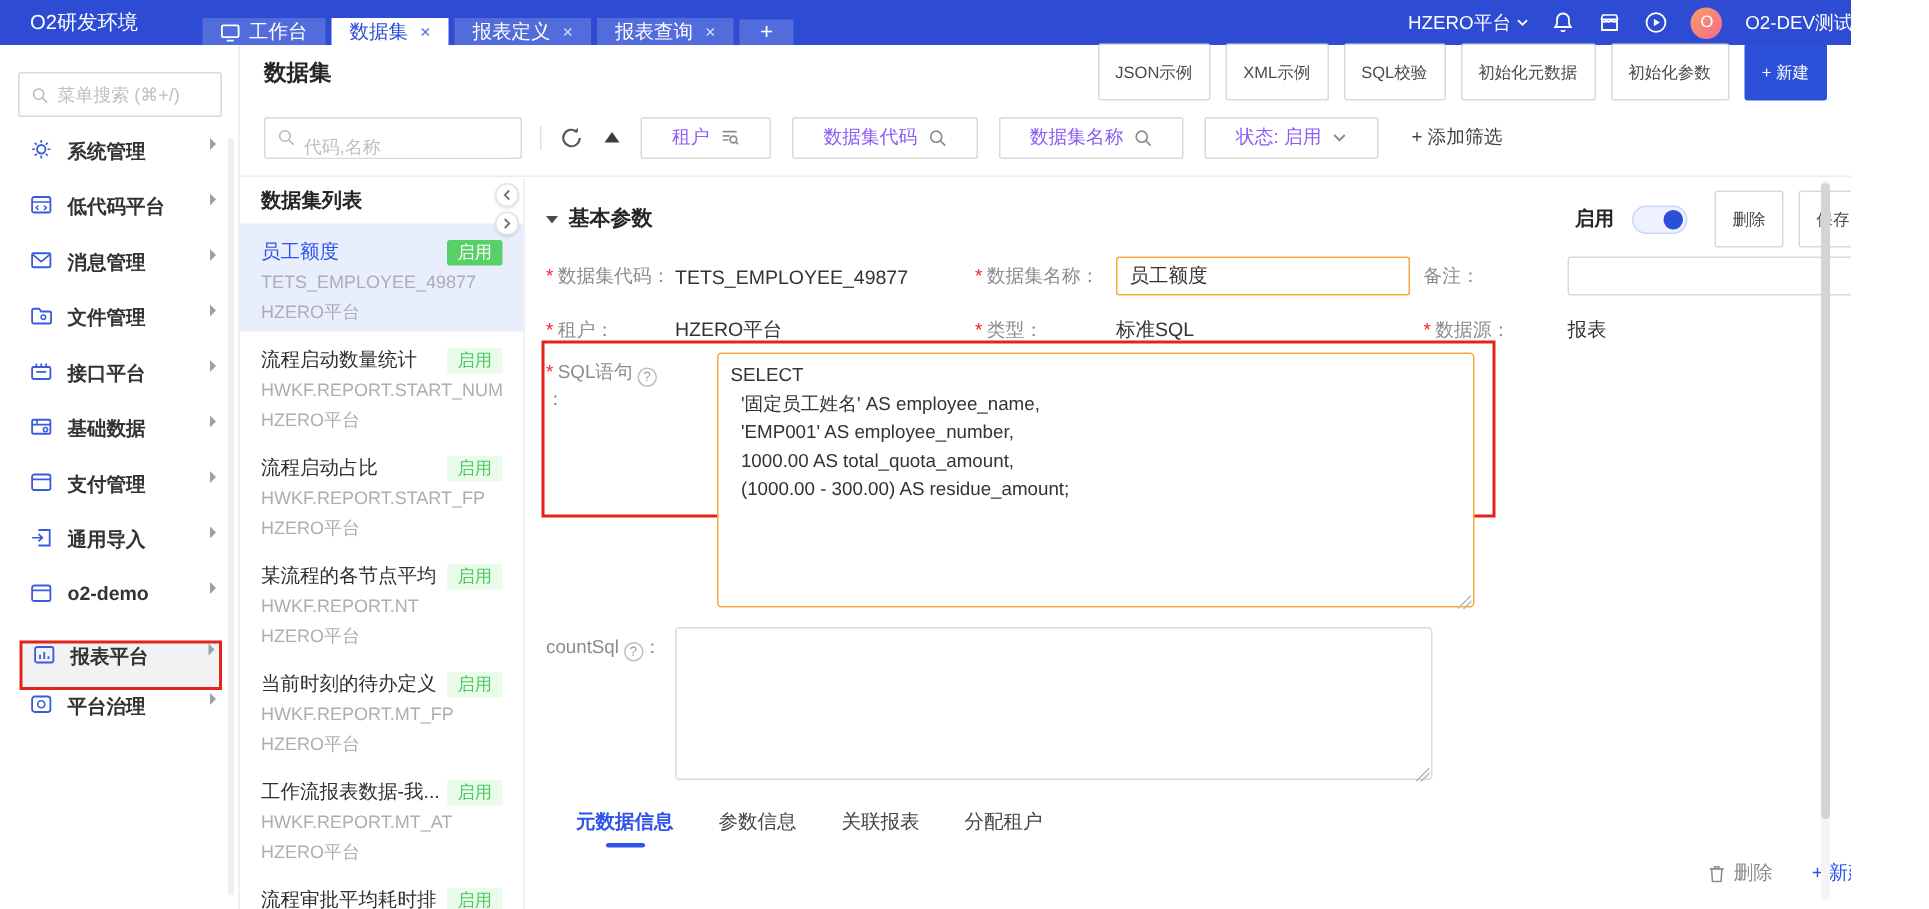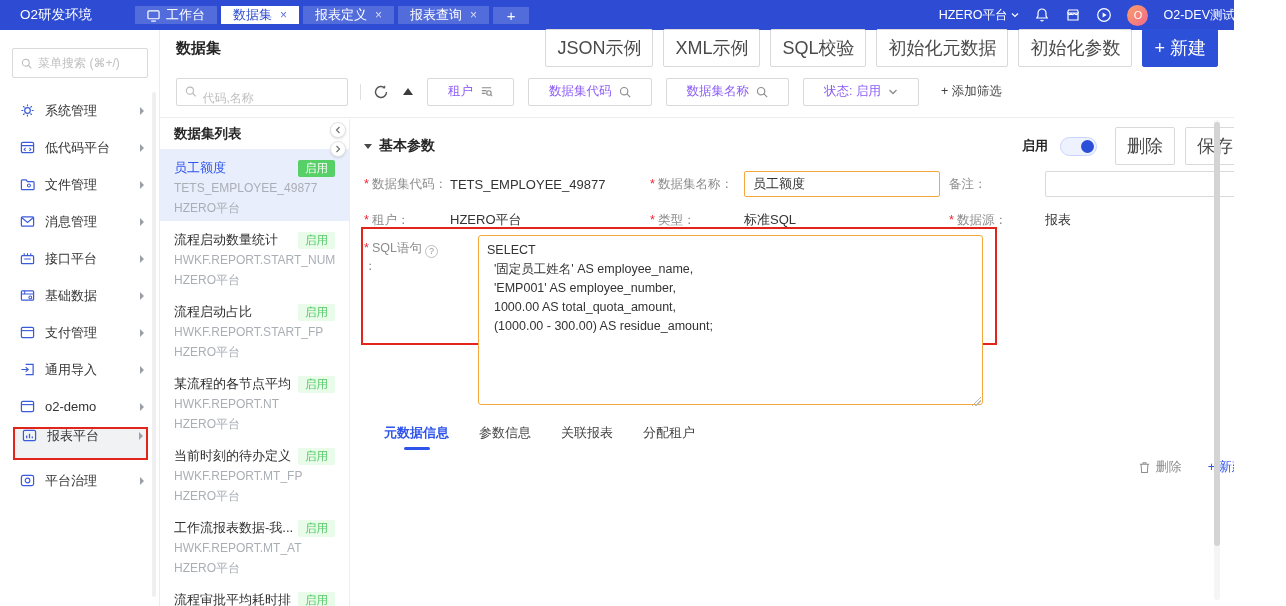--- a/index.html
+++ b/index.html
@@ -4,21 +4,21 @@
 <style>
   * { margin:0; padding:0; box-sizing:border-box; }
   html,body { background:#fff; }
   #app { position:relative; width:1234px; height:606px; overflow:hidden;
          font-family:"Liberation Sans","DejaVu Sans",sans-serif; font-size:13px; color:#262626; background:#fff; }
 
   
   .topbar { position:absolute; left:0; top:0; width:1286px; height:30px; background:#2d4cd3;
             display:flex; align-items:stretch; color:#fff; }
   .brand { line-height:30px; padding-left:20px; width:135px; font-size:13.5px; }
-  .tabs { display:flex; align-items:center; gap:4px; }
+  .tabs { display:flex; align-items:flex-end; gap:4px; }
   .ttab { display:flex; align-items:center; gap:6px; padding:0 12px; background:rgba(255,255,255,.18);
           font-size:13px; cursor:pointer; }
   .ttab.active { background:#fff; color:#2d4cd3; }
   .ttab .x { font-size:12px; opacity:.75; margin-left:2px; }
   .ttab.active .x { color:#2d4cd3; opacity:.8; }
   .ttab.plus { width:36px; justify-content:center; font-size:15px; }
   .tb-right { margin-left:auto; display:flex; align-items:center; gap:15px; padding-right:14px; }
   .tb-item { display:flex; align-items:center; gap:4px; font-size:12.5px; cursor:pointer; }
   .avatar { width:21px; height:21px; border-radius:50%; background:linear-gradient(135deg,#f9a065,#f4688e);
             display:flex; align-items:center; justify-content:center; font-size:11px; color:#fff; }
@@ -27,35 +27,35 @@
 
   
   .sidebar { position:absolute; left:0; top:30px; width:160px; height:576px; background:#fff;
              border-right:1px solid #ececec; }
   .menu-search { position:absolute; left:12px; top:18px; width:136px; height:30px; border:1px solid #d9d9d9;
                  border-radius:2px; display:flex; align-items:center; gap:6px; padding:0 8px; }
   .menu-search input { border:0; outline:0; width:100%; font-size:12px; color:#595959;
                        font-family:"Liberation Sans",sans-serif; }
   .menu-search input::placeholder { color:#c0c0c0; }
   .nav { position:absolute; left:0; top:62px; width:158px; }
-  .nav-item { height:37px; display:flex; align-items:center; padding:0 14px 0 20px; cursor:pointer; }
+  .nav-item { height:37px; display:flex; padding:0 14px 0 20px; cursor:pointer;font-weight:bold; }
   .nav-item .nlabel { margin-left:10px; font-size:13px; color:#333; flex:1; }
   .caret-r { width:0; height:0; border-left:4px solid #9aa0a6; border-top:4px solid transparent;
              border-bottom:4px solid transparent; }
   .nav-item.annotated { height:33px; margin:2px 10px 2px 13px; padding:0 3px 16px 7px;
                         background:#f1f2f4; border:2px solid #e1251b; }
   .side-scroll { position:absolute; right:3px; top:62px; width:4px; height:505px; background:#efefef; border-radius:2px; }
 
   
   .main { position:absolute; left:160px; top:30px; right:0; bottom:0; }
   .page-header { height:36px; display:flex; align-items:center; padding:0 16px; }
   .page-title { font-size:15px; font-weight:bold; color:#262626; }
   .ph-actions { margin-left:auto; display:flex; align-items:center; gap:10px; }
   .btn { height:26px; padding:18px 11px; background:#fff; border:1px solid #d9d9d9; border-radius:2px;
-         font-size:18px; color:#4a4a4a; display:flex; align-items:center; cursor:pointer;
+         font-size:11px; color:#4a4a4a; display:flex; align-items:center; cursor:pointer;
          font-family:"Liberation Sans",sans-serif; }
   .btn.primary { background:#2d50d9; border-color:#2d50d9; color:#fff; }
 
   .filter-bar { height:52px; display:flex; align-items:center; padding:0 16px; border-bottom:1px solid #ebedf0; }
   .fsearch { width:172px; height:28px; border:1px solid #d9d9d9; border-radius:2px; display:flex;
              align-items:center; gap:6px; padding:0 8px; }
   .fsearch input { border:0; outline:0; width:100%; font-size:12px; color:#737373;
                    font-family:"Liberation Sans",sans-serif;margin-top:12px; }
   .fsearch input::placeholder { color:#c0c0c0; }
   .vdiv { width:1px; height:16px; background:#e0e0e0; margin:0 12px; }
@@ -220,32 +220,32 @@
       <div class="nav-item">
         <svg width="15" height="15" viewBox="0 0 16 16">
             <rect x="1.5" y="2.5" width="13" height="11" rx="1.5" fill="none" stroke="#3a5bdb" stroke-width="1.3"></rect>
             <path d="M1.5 6h13M6 8.5l-1.6 1.6L6 11.7M10 8.5l1.6 1.6L10 11.7" fill="none" stroke="#3a5bdb" stroke-width="1.1"></path>
           </svg>
         <span class="nlabel">低代码平台</span>
         <span class="caret-r"></span>
       </div>
       <div class="nav-item">
         <svg width="15" height="15" viewBox="0 0 16 16">
+            <rect x="1.5" y="3" width="13" height="10" rx="1" fill="none" stroke="#3a5bdb" stroke-width="1.3"></rect>
+            <path d="M2 4l6 5 6-5" fill="none" stroke="#3a5bdb" stroke-width="1.2"></path>
+          </svg>
+        <span class="nlabel">消息管理</span>
+        <span class="caret-r"></span>
+      </div>
+      <div class="nav-item">
+        <svg width="15" height="15" viewBox="0 0 16 16">
             <path d="M1.5 4a1 1 0 0 1 1-1h4l1.5 2h6a1 1 0 0 1 1 1v6.5a1 1 0 0 1-1 1h-11.5a1 1 0 0 1-1-1z" fill="none" stroke="#3a5bdb" stroke-width="1.3"></path>
             <circle cx="9.5" cy="9" r="1.6" fill="none" stroke="#3a5bdb" stroke-width="1.1"></circle>
           </svg>
         <span class="nlabel">文件管理</span>
-        <span class="caret-r"></span>
-      </div>
-      <div class="nav-item">
-        <svg width="15" height="15" viewBox="0 0 16 16">
-            <rect x="1.5" y="3" width="13" height="10" rx="1" fill="none" stroke="#3a5bdb" stroke-width="1.3"></rect>
-            <path d="M2 4l6 5 6-5" fill="none" stroke="#3a5bdb" stroke-width="1.2"></path>
-          </svg>
-        <span class="nlabel">消息管理</span>
         <span class="caret-r"></span>
       </div>
       <div class="nav-item">
         <svg width="15" height="15" viewBox="0 0 16 16">
             <rect x="1.5" y="5" width="13" height="8.5" rx="1" fill="none" stroke="#3a5bdb" stroke-width="1.3"></rect>
             <path d="M4.5 5V2.5M8 5V2.5M11.5 5V2.5M4.5 8.5h7" stroke="#3a5bdb" stroke-width="1.2"></path>
           </svg>
         <span class="nlabel">接口平台</span>
         <span class="caret-r"></span>
       </div>
@@ -476,20 +476,27 @@
           <div class="ta-wrap">
             <textarea class="ta modified" rows="1" style="height: 170px;">SELECT
   '固定员工姓名' AS employee_name,
   'EMP001' AS employee_number,
   1000.00 AS total_quota_amount,
   (1000.00 - 300.00) AS residue_amount;</textarea>
             <div class="resize-h"></div>
           </div>
         </div>
 
+        <div class="countrow">
+          <div class="flabel"><span>countSql</span><span class="help">?</span>：</div>
+          <div class="ta-wrap">
+            <textarea class="ta" rows="1" style="height: 102px;"></textarea>
+            <div class="resize-h"></div>
+          </div>
+        </div>
 
         <div class="ftabs">
           <div class="ftab active">元数据信息</div>
           <div class="ftab">参数信息</div>
           <div class="ftab">关联报表</div>
           <div class="ftab">分配租户</div>
         </div>
 
         <div class="ffooter">
           <div class="link gray">

